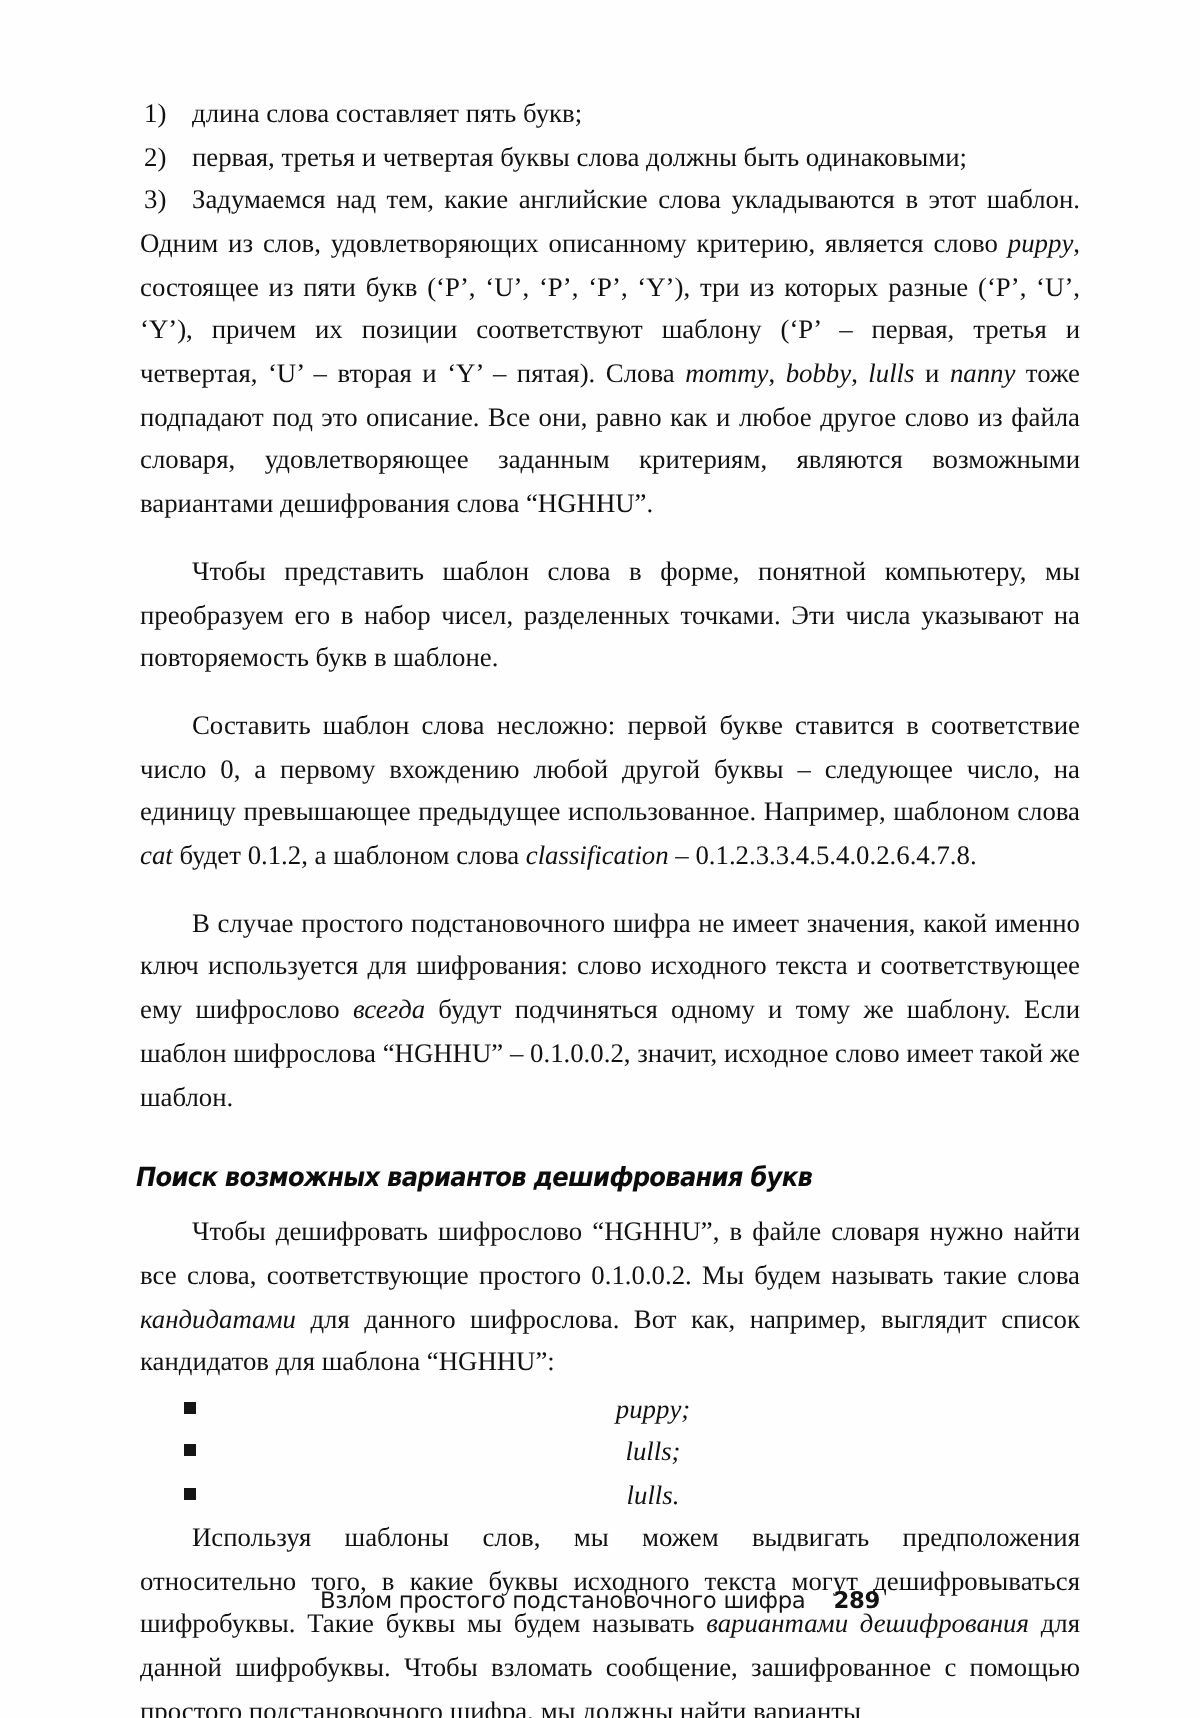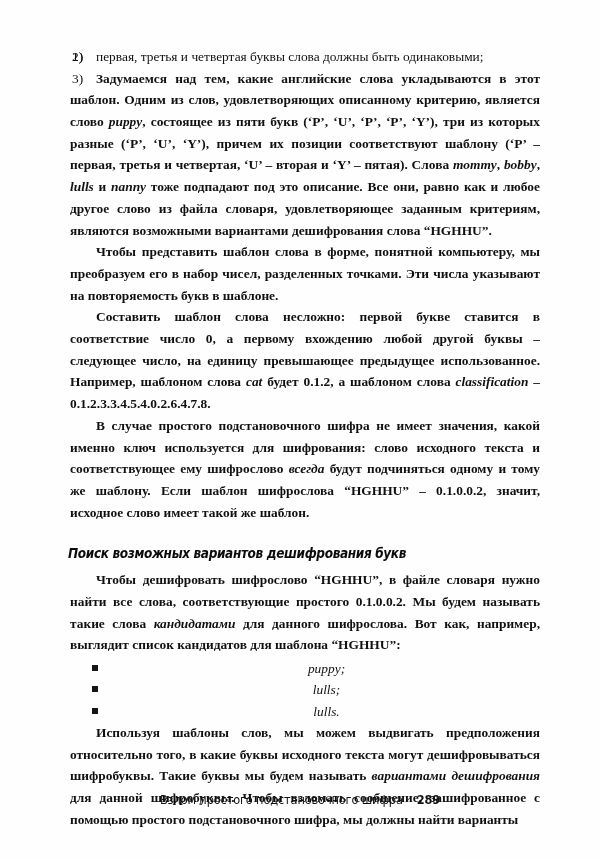--- a/index.html
+++ b/index.html
@@ -52,27 +52,26 @@
   }
 
   
   p.body {
     margin: 0;
     font-size: 13.4px;
     line-height: 21.7px;
     text-align: justify;
     text-indent: 26px;
     hyphens: manual;
-    font-weight: bold;
   }
   p.body.first-after-list {
     margin-top: 0px;
   }
   p.body + p.body {
-    margin-top: 0px;
+    margin-top: 12px;
   }
   .ital {
     font-style: italic;
   }
 
   
   h2.section {
     margin: 22px 0 6px -2px;
     font-family: "DejaVu Sans", "Liberation Sans", sans-serif;
     font-size: 13.2px;
@@ -130,20 +129,21 @@
 </style>
 </head>
 <body>
 
 <div class="page">
   <div class="content">
 
     <ol class="num-list">
       <li>
         <span class="marker">1)</span>
+        <span>длина слова составляет пять букв;</span>
       </li>
       <li>
         <span class="marker">2)</span>
         <span>первая, третья и четвертая буквы слова должны быть одинаковыми;</span>
       </li>
       <li>
         <span class="marker">3)</span>
       </li>
     </ol>
 

